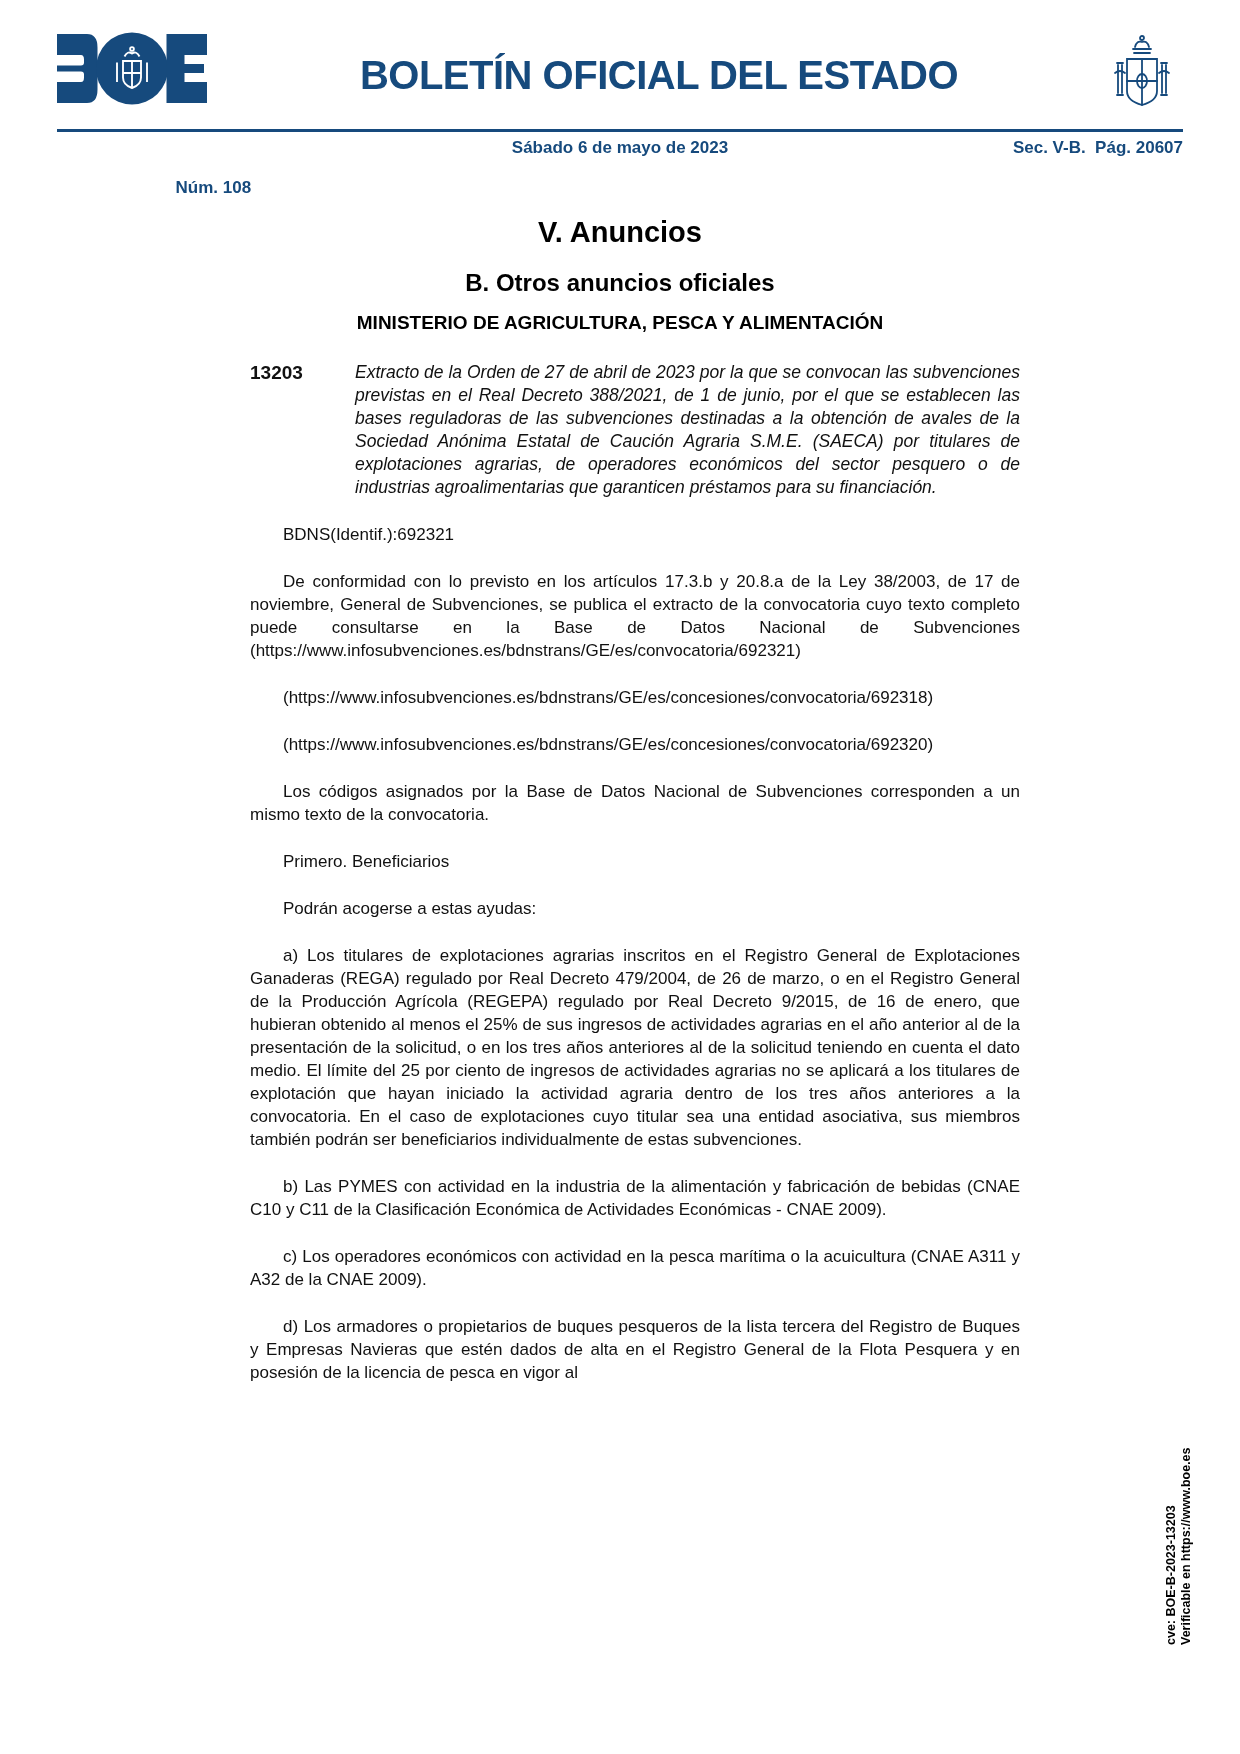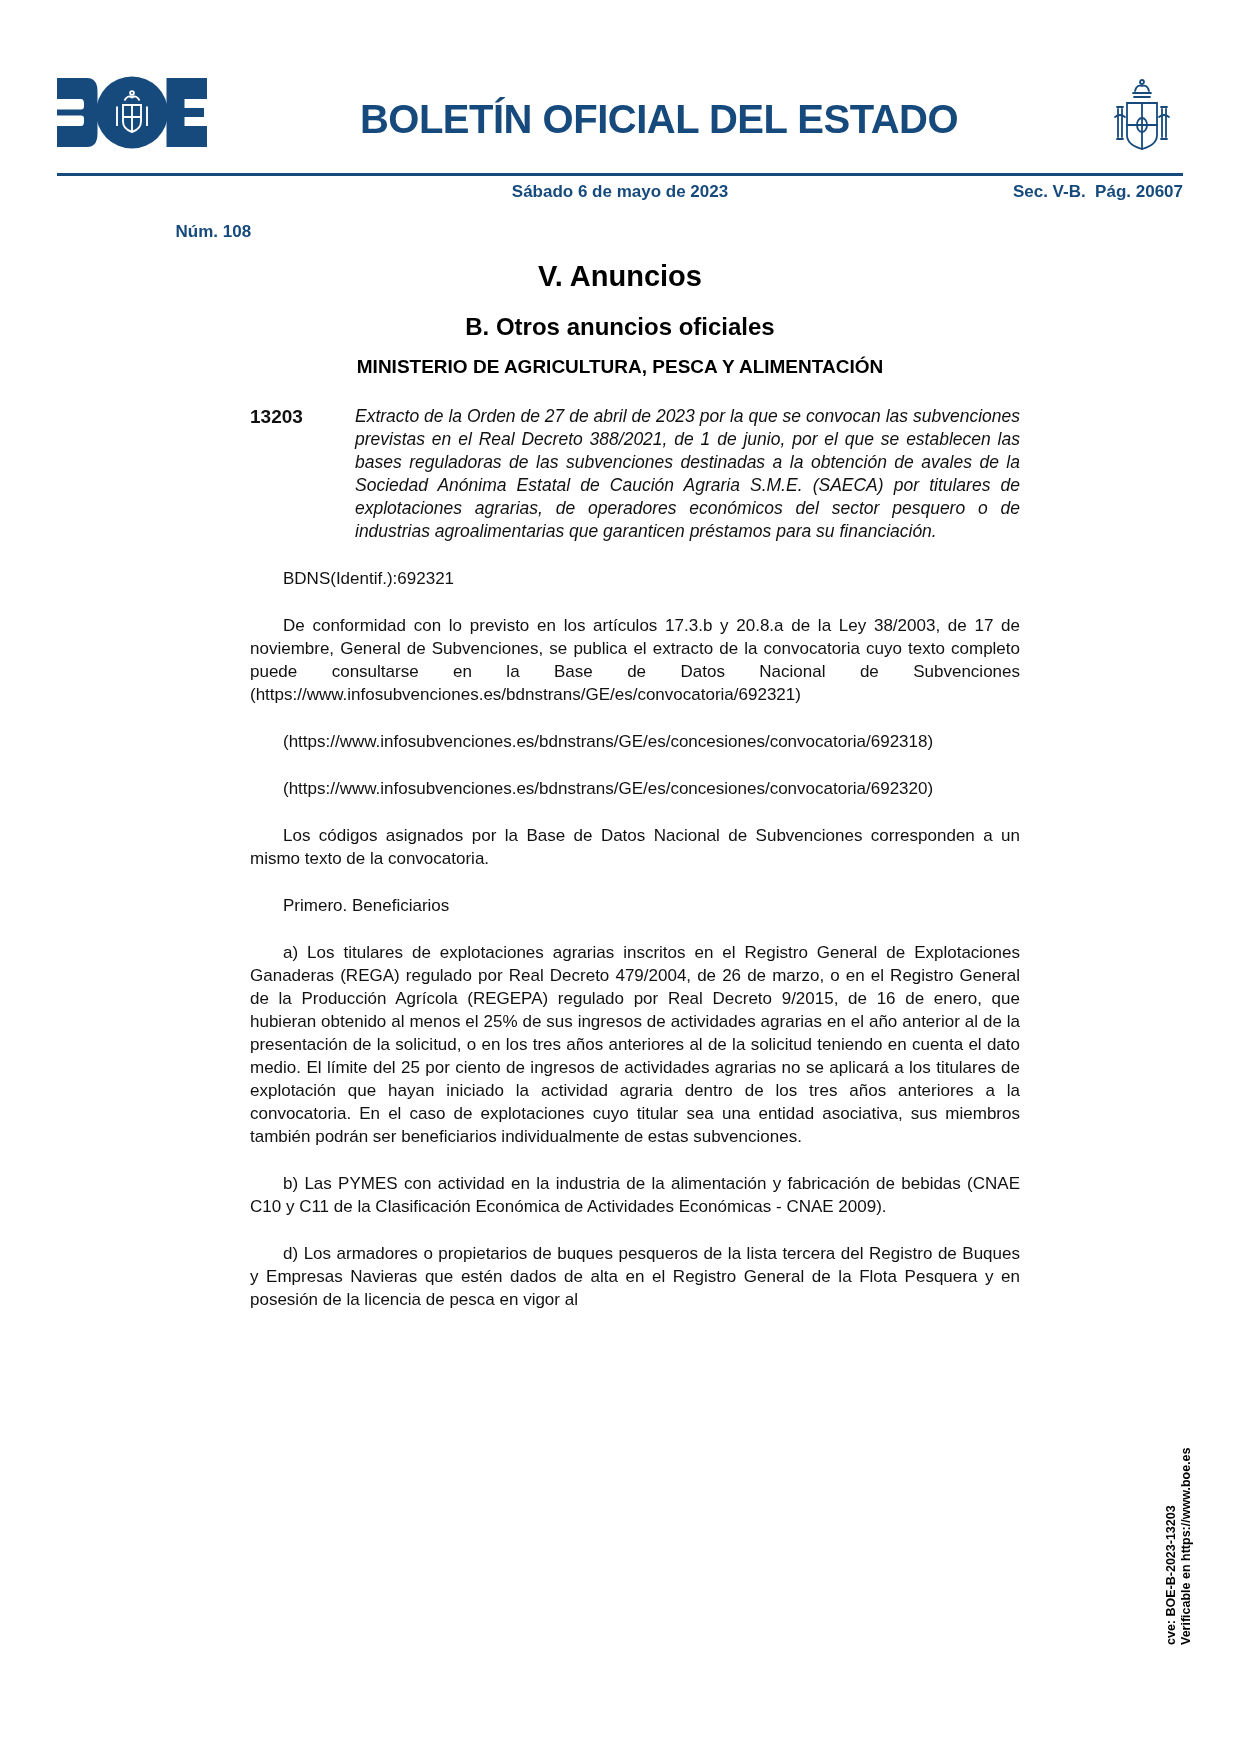--- a/index.html
+++ b/index.html
@@ -1,19 +1,19 @@
 <!DOCTYPE html>
 <html lang="es" style="--navy: #164a7d; --ink: #111111;"><head>
 <meta charset="utf-8">
 <style>
   :root { --navy:#164a7d; --ink:#111; }
   html,body{margin:0;padding:0;background:#e8e8e8;}
   .page{
     position:relative; width:1240px; height:1754px; margin:0 auto;
-    background:#fff; box-sizing:border-box; padding:75px 57px 0;
+    background:#fff; box-sizing:border-box; padding:31px 57px 0;
     font-family:"Liberation Sans","DejaVu Sans",sans-serif; color:var(--ink);
     overflow:hidden;
   }
   .masthead{display:flex; align-items:flex-start;}
   .logo{width:150px; height:75px; flex:0 0 auto;}
   .masthead-title{
     flex:1; text-align:center; color:var(--navy); font-weight:bold;
     font-size:40px; letter-spacing:-0.5px; padding-top:24px; line-height:1;
   }
   .escudo{width:62px; height:84px; flex:0 0 auto; margin:2px 10px 0 0;}
@@ -98,22 +98,24 @@
     <div class="ann-extract">Extracto de la Orden de 27 de abril de 2023 por la que se convocan las subvenciones previstas en el Real Decreto 388/2021, de 1 de junio, por el que se establecen las bases reguladoras de las subvenciones destinadas a la obtención de avales de la Sociedad Anónima Estatal de Caución Agraria S.M.E. (SAECA) por titulares de explotaciones agrarias, de operadores económicos del sector pesquero o de industrias agroalimentarias que garanticen préstamos para su financiación.</div>
   </div>
 
   <div class="body-copy">
     <p>BDNS(Identif.):692321</p>
     <p>De conformidad con lo previsto en los artículos 17.3.b y 20.8.a de la Ley 38/2003, de 17 de noviembre, General de Subvenciones, se publica el extracto de la convocatoria cuyo texto completo puede consultarse en la Base de Datos Nacional de Subvenciones (https://www.infosubvenciones.es/bdnstrans/GE/es/convocatoria/692321)</p>
     <p>(https://www.infosubvenciones.es/bdnstrans/GE/es/concesiones/convocatoria/692318)</p>
     <p>(https://www.infosubvenciones.es/bdnstrans/GE/es/concesiones/convocatoria/692320)</p>
     <p>Los códigos asignados por la Base de Datos Nacional de Subvenciones corresponden a un mismo texto de la convocatoria.</p>
     <p>Primero. Beneficiarios</p>
+    <p>Podrán acogerse a estas ayudas:</p>
     <p>a) Los titulares de explotaciones agrarias inscritos en el Registro General de Explotaciones Ganaderas (REGA) regulado por Real Decreto 479/2004, de 26 de marzo, o en el Registro General de la Producción Agrícola (REGEPA) regulado por Real Decreto 9/2015, de 16 de enero, que hubieran obtenido al menos el 25% de sus ingresos de actividades agrarias en el año anterior al de la presentación de la solicitud, o en los tres años anteriores al de la solicitud teniendo en cuenta el dato medio. El límite del 25 por ciento de ingresos de actividades agrarias no se aplicará a los titulares de explotación que hayan iniciado la actividad agraria dentro de los tres años anteriores a la convocatoria. En el caso de explotaciones cuyo titular sea una entidad asociativa, sus miembros también podrán ser beneficiarios individualmente de estas subvenciones.</p>
     <p>b) Las PYMES con actividad en la industria de la alimentación y fabricación de bebidas (CNAE C10 y C11 de la Clasificación Económica de Actividades Económicas - CNAE 2009).</p>
+    <p>c) Los operadores económicos con actividad en la pesca marítima o la acuicultura (CNAE A311 y A32 de la CNAE 2009).</p>
     <p>d) Los armadores o propietarios de buques pesqueros de la lista tercera del Registro de Buques y Empresas Navieras que estén dados de alta en el Registro General de la Flota Pesquera y en posesión de la licencia de pesca en vigor al</p>
   </div>
 
   <div class="cve-anchor">
     <div class="cve-block">
       <div>cve: BOE-B-2023-13203</div>
       <div>Verificable en https://www.boe.es</div>
     </div>
   </div>
 

